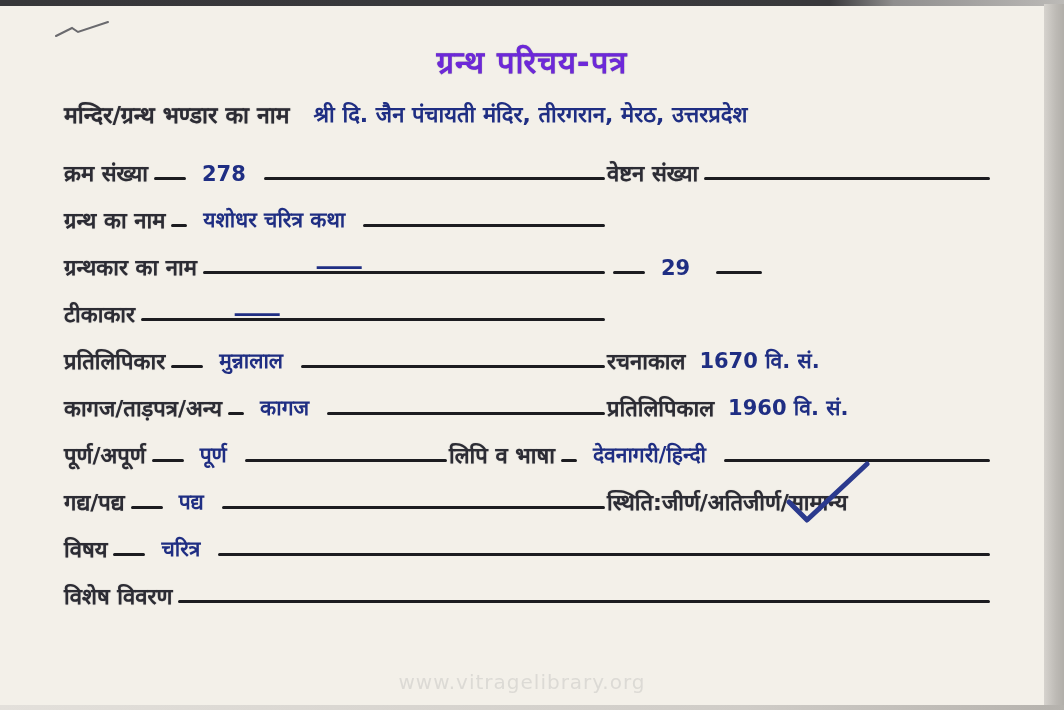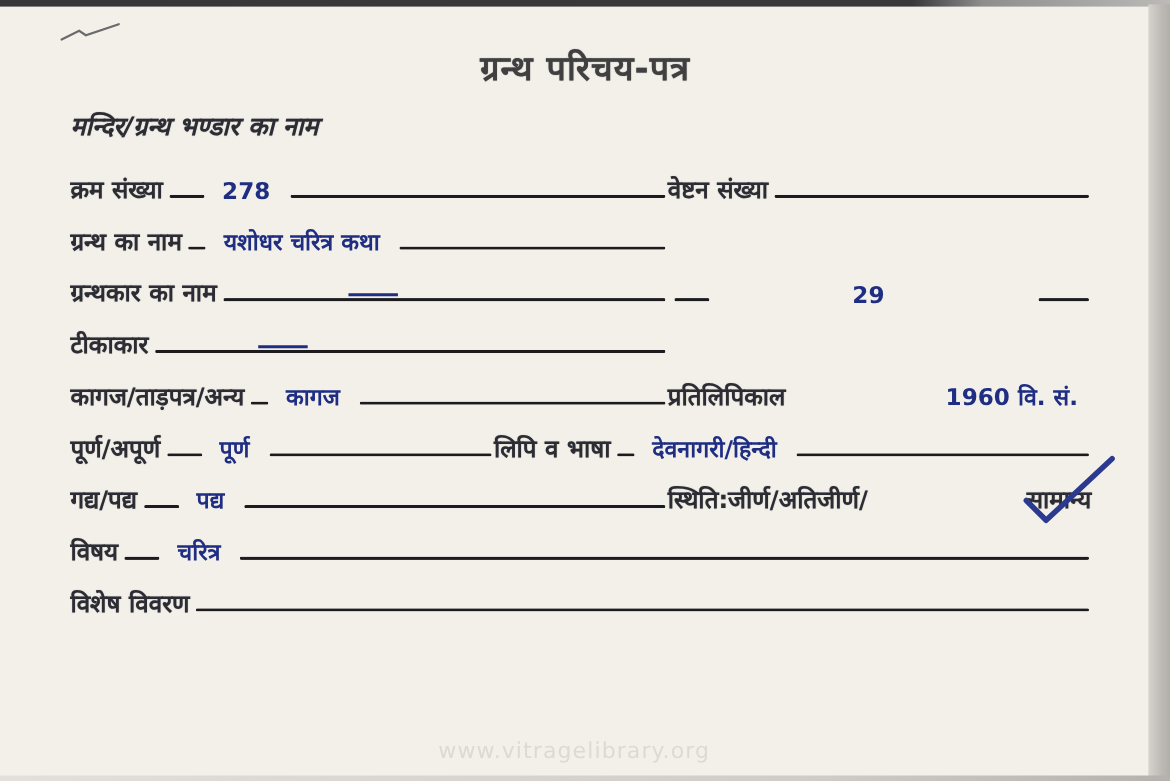--- a/index.html
+++ b/index.html
@@ -14,36 +14,36 @@
   .edge-top{position:absolute;top:0;left:0;width:1064px;height:6px;
     background:linear-gradient(90deg,#37373a 0%,#39393c 78%,#8f8e8e 84%,#bcbab7 100%);}
   .edge-right{position:absolute;top:4px;right:0;width:20px;height:706px;
     background:linear-gradient(90deg,#d6d3ce 0%,#bdbab5 60%,#b1aea9 100%);}
   .edge-bottom{position:absolute;bottom:0;left:0;width:1064px;height:5px;
     background:linear-gradient(90deg,#e3e0db 0%,#cfccc7 70%,#b5b2ad 100%);}
   .pen-mark{position:absolute;top:18px;left:52px;}
 
   .title{
     padding-top:40px;text-align:center;
-    font-size:31px;font-weight:700;color:#404040;letter-spacing:1px;
+    font-size:31px;font-weight:700;color:#6d28d9;letter-spacing:1px;
     text-shadow:0 0 1px rgba(44,44,52,.55);
   }
   .header-row{
     margin:16px 24px 0 64px;
-    display:flex;align-items:flex-start;gap:24px;font-style:italic;
+    display:flex;align-items:flex-start;gap:24px;
   }
   .h-lbl{font-size:23px;font-weight:700;color:#2c2c34;white-space:nowrap;
     text-shadow:0 0 1px rgba(44,44,52,.45);}
   .h-val{font-size:22px;font-weight:700;color:#1f2e83;white-space:nowrap;}
 
   .form{margin:10px 72px 0 64px;}
   .row{height:47px;display:flex;align-items:flex-end;}
   .half{display:flex;align-items:flex-end;position:relative;min-width:0;}
   .half.left{width:543px;flex:0 0 543px;margin-top:40px;}
-  .half.right{flex:1;justify-content:space-between;}
+  .half.right{flex:1;}
   .half.full{width:100%;flex:1;margin-top:25px;}
 
   .lbl{font-size:22px;font-weight:600;color:#2c2c34;line-height:1.2;
     white-space:nowrap;text-shadow:0 0 1px rgba(44,44,52,.4);}
   .val{font-size:21px;font-weight:700;color:#1f2e83;white-space:nowrap;
     margin:0 12px 1px 14px;}
   .rule{flex:1 1 auto;height:0;border-bottom:3px solid #1c1c20;
     margin:0 2px 7px 6px;min-width:10px;border-radius:2px;}
   .rule.pre{flex:0 0 32px;min-width:32px;}
   .rule.pre.sm{flex:0 0 16px;min-width:16px;}
@@ -70,20 +70,21 @@
   <div class="edge-bottom"></div>
 
   <svg class="pen-mark" width="60" height="26">
     <path d="M4,18 L20,10 L26,14 L56,4" fill="none" stroke="#6a6a6e" stroke-width="2" stroke-linecap="round"></path>
   </svg>
 
   <div class="title">ग्रन्थ परिचय-पत्र</div>
 
   <div class="header-row">
     <span class="h-lbl">मन्दिर/ग्रन्थ भण्डार का नाम</span>
+    <span class="h-val">श्री दि. जैन पंचायती मंदिर, तीरगरान, मेरठ, उत्तरप्रदेश</span>
   </div>
 
   <div class="form">
 
     <div class="row">
       <div class="half left">
         <span class="lbl">क्रम संख्या</span>
         <span class="rule pre"></span>
         <span class="val">278</span>
         <span class="rule"></span>
@@ -117,20 +118,32 @@
     </div>
 
     <div class="row">
       <div class="half left">
         <span class="lbl">टीकाकार</span>
         <span class="rule"></span>
         <span class="val dash dash-b">—</span>
       </div>
     </div>
 
+    <div class="row">
+      <div class="half left">
+        <span class="lbl">प्रतिलिपिकार</span>
+        <span class="rule pre"></span>
+        <span class="val">मुन्नालाल</span>
+        <span class="rule"></span>
+      </div>
+      <div class="half right">
+        <span class="lbl">रचनाकाल</span>
+        <span class="val">1670 वि. सं.</span>
+      </div>
+    </div>
 
     <div class="row">
       <div class="half left">
         <span class="lbl">कागज/ताड़पत्र/अन्य</span>
         <span class="rule pre sm"></span>
         <span class="val">कागज</span>
         <span class="rule"></span>
       </div>
       <div class="half right">
         <span class="lbl">प्रतिलिपिकाल</span>

